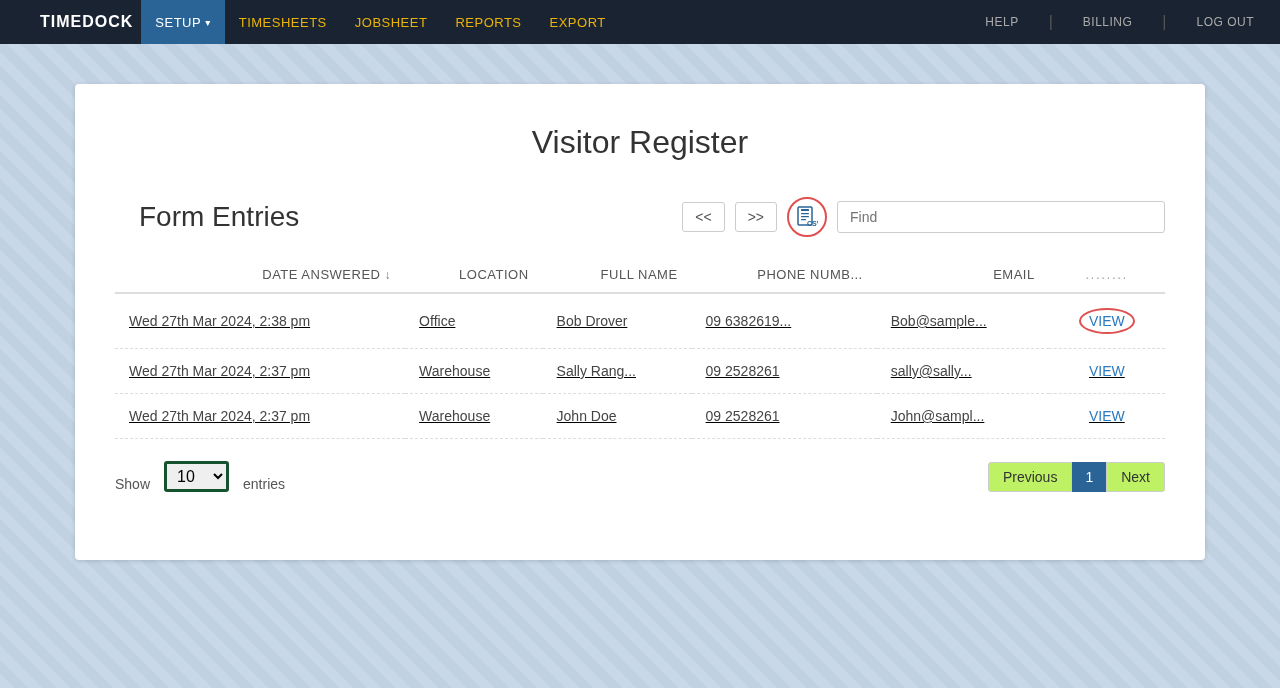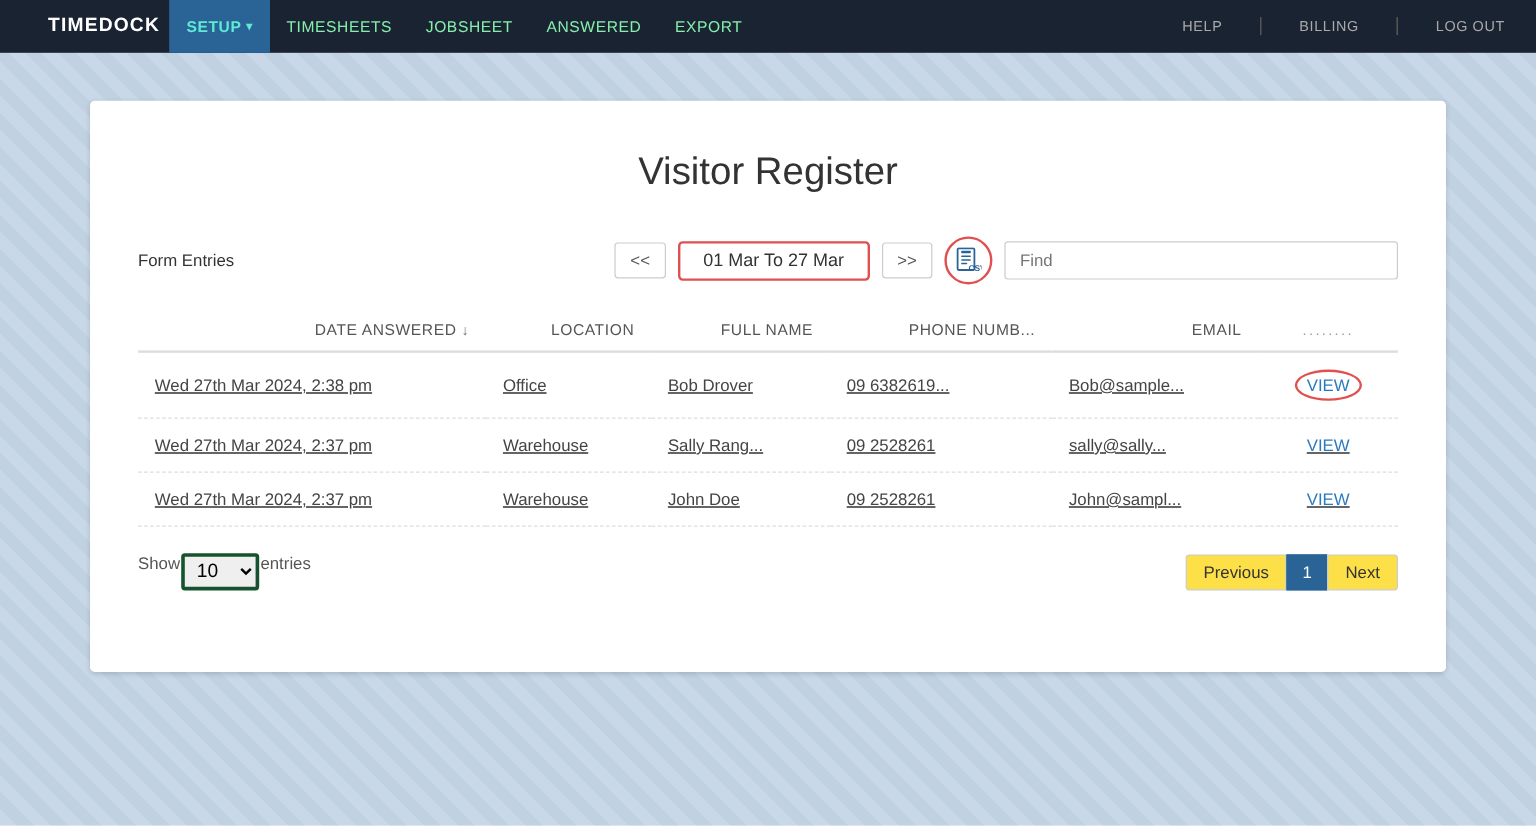--- a/index.html
+++ b/index.html
@@ -31,34 +31,33 @@
       letter-spacing: 1px;
       margin-right: 8px;
     }
     .nav-left {
       display: flex;
       align-items: center;
       flex: 1;
       margin-left: 28px;
     }
     .nav-item {
-      color: #86efac;
+      color: #eab308;
       font-size: 13px;
       padding: 0 14px;
       height: 44px;
       display: flex;
       align-items: center;
       cursor: pointer;
       text-decoration: none;
       letter-spacing: 0.5px;
     }
     .nav-item.active {
       background-color: #2a6496;
-      color: #5eead4;
-      font-weight: bold;
+      color: #ffffff;
     }
     .nav-item.active .arrow { margin-left: 4px; font-size: 10px; }
     .nav-right {
       display: flex;
       align-items: center;
       gap: 16px;
       text-align: center;
     }
     .nav-right .nav-item {
       font-size: 12px;
@@ -88,24 +87,25 @@
     }
 
     
     .toolbar {
       display: flex;
       align-items: center;
       margin-bottom: 20px;
       gap: 10px;
     }
     .toolbar-label {
-      font-size: 14px;
+      font-size: 28px;
       font-weight: 300;
       color: #333;
       margin-right: auto;
+      margin-left: 24px;
     }
     .nav-btn {
       background: white;
       border: 1px solid #ccc;
       color: #555;
       padding: 6px 12px;
       font-size: 14px;
       cursor: pointer;
       border-radius: 3px;
     }
@@ -202,39 +202,39 @@
 
     
     .table-footer {
       display: flex;
       align-items: center;
       margin-top: 22px;
       justify-content: space-between;
     }
     .show-entries {
       display: flex;
-      align-items: flex-start;
-      gap: 1px;
+      align-items: flex-end;
+      gap: 14px;
       font-size: 14px;
       color: #555;
     }
     .show-entries select {
       border: 3px solid #14532d;
       border-radius: 3px;
       padding: 3px 6px;
       font-size: 16px;
     }
     .pagination {
       display: flex;
       align-items: center;
       gap: 0;
     }
     .page-btn {
       border: 1px solid #ccc;
-      background: #fde047;
+      background: #bef264;
       color: #333;
       padding: 6px 14px;
       font-size: 14px;
       cursor: pointer;
     }
     .page-btn:first-child { border-radius: 3px 0 0 3px; }
     .page-btn:last-child { border-radius: 0 3px 3px 0; }
     .page-num {
       border: 1px solid #2a6496;
       background: #2a6496;
@@ -248,39 +248,38 @@
 
 <nav>
   <div class="nav-left">
     <span class="nav-brand">TIMEDOCK</span>
     <a class="nav-item active">
       <span>SETUP</span>
       <span class="arrow">▾</span>
     </a>
     <a class="nav-item">TIMESHEETS</a>
     <a class="nav-item">JOBSHEET</a>
-    <a class="nav-item">ANSWERED</a>
+    <a class="nav-item">REPORTS</a>
     <a class="nav-item">EXPORT</a>
   </div>
   <div class="nav-right">
     <a class="nav-item">HELP</a>
     <span class="nav-sep">|</span>
     <a class="nav-item">BILLING</a>
     <span class="nav-sep">|</span>
     <a class="nav-item">LOG OUT</a>
   </div>
 </nav>
 
 <div class="card">
   <h1 class="page-title">Visitor Register</h1>
 
   <div class="toolbar">
     <span class="toolbar-label">Form Entries</span>
     <button class="nav-btn">&lt;&lt;</button>
-    <div class="date-range-box">01 Mar To 27 Mar</div>
     <button class="nav-btn">&gt;&gt;</button>
     <button class="csv-btn">
       <svg width="22" height="22" viewBox="0 0 22 22">
         <rect x="2" y="1" width="14" height="18" rx="1" fill="none" stroke="#2a6496" stroke-width="1.5"></rect>
         <rect x="5" y="3" width="8" height="2" fill="#2a6496" rx="0.5"></rect>
         <rect x="5" y="7" width="8" height="1.2" fill="#2a6496" rx="0.5"></rect>
         <rect x="5" y="10" width="8" height="1.2" fill="#2a6496" rx="0.5"></rect>
         <rect x="5" y="13" width="5" height="1.2" fill="#2a6496" rx="0.5"></rect>
         <text x="11" y="20" font-size="7" fill="#2a6496" font-weight="bold">CSV</text>
       </svg>

